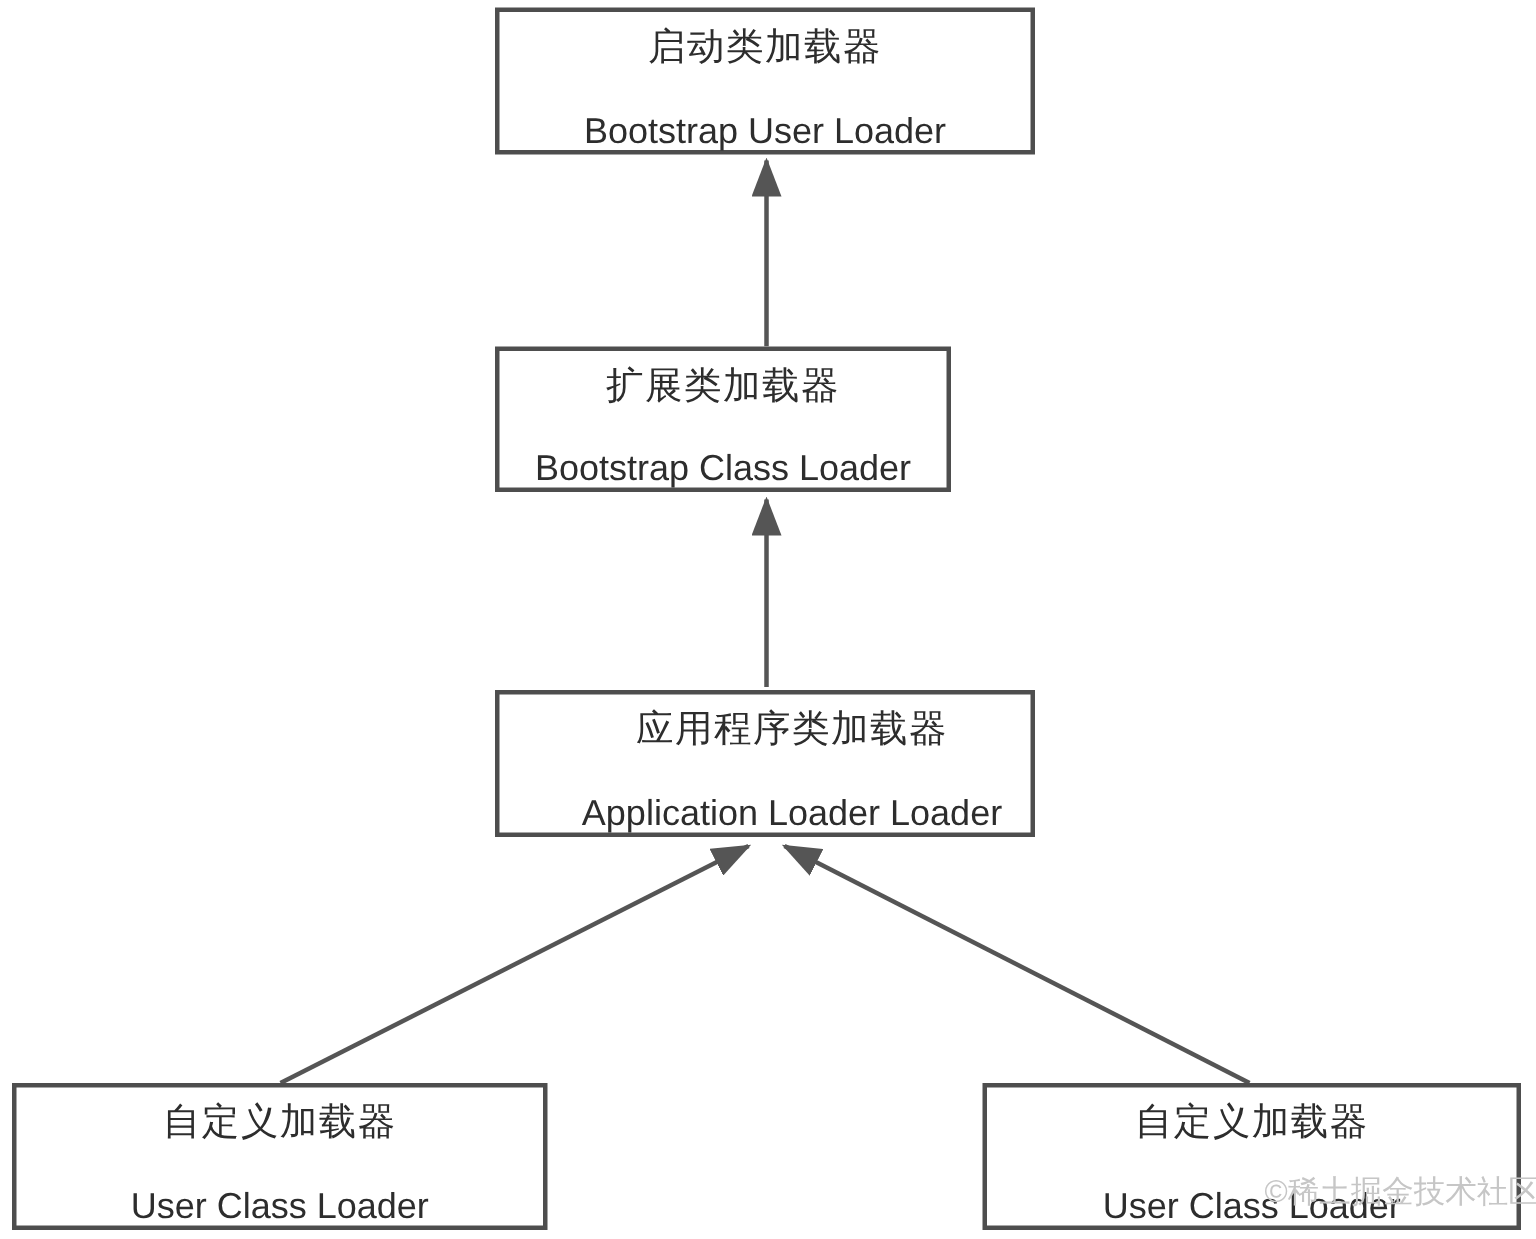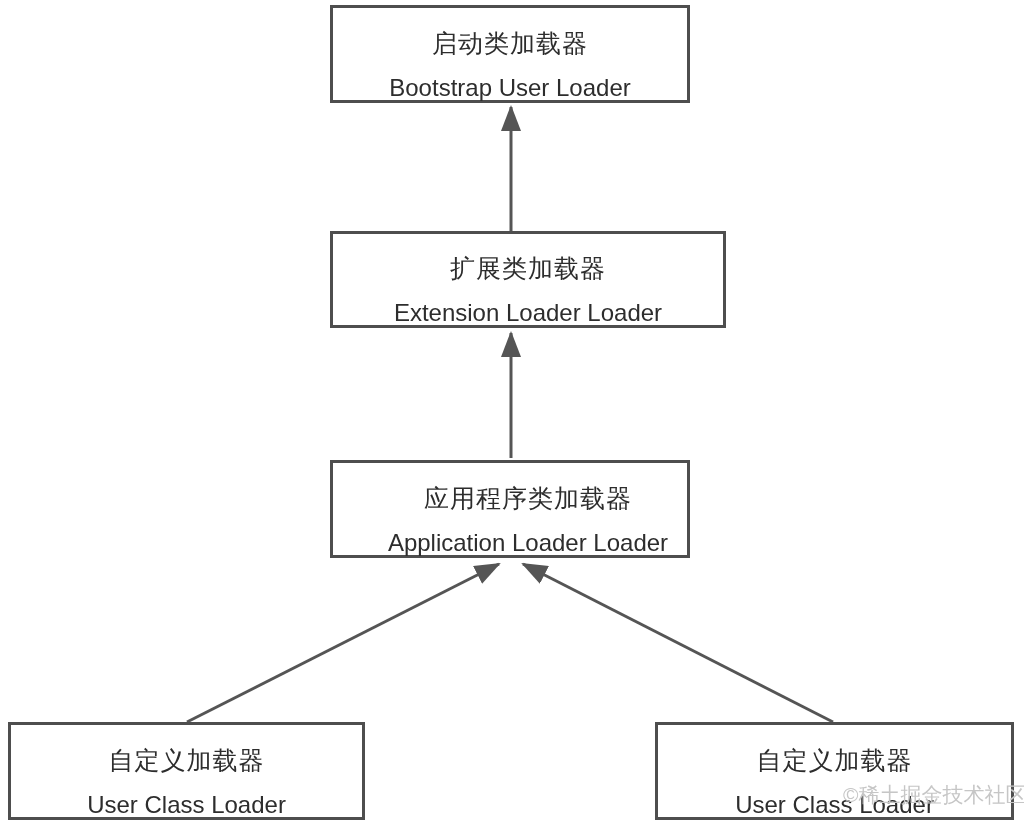--- a/index.html
+++ b/index.html
@@ -15,40 +15,40 @@
     background: #ffffff;
     overflow: hidden;
   }
   .node {
     position: absolute;
     border: 3px solid #4e4e4e;
     background: #ffffff;
     display: flex;
     flex-direction: column;
     align-items: center;
-    justify-content: flex-end;
+    justify-content: space-between;
     gap: 20px;
     padding-top: 10px;
     z-index: 2;
   }
   .node .zh {
     font-size: 25px;
     line-height: 26px;
     letter-spacing: 1px;
     color: #2d2d2d;
     white-space: nowrap;
   }
   .node .en {
     font-size: 24px;
     line-height: 24px;
     color: #2d2d2d;
     white-space: nowrap;
   }
   .node-bootstrap   { left: 330px; top: 5px;   width: 360px; height: 98px; }
-  .node-extension   { left: 330px; top: 231px; width: 396px; height: 97px; }
+  .node-extension   { left: 330px; top: 231px; width: 304px; height: 97px; }
   .node-application { left: 330px; top: 460px; width: 360px; height: 98px; padding-left: 36px; }
   .node-user-left   { left: 8px;   top: 722px; width: 357px; height: 98px; }
   .node-user-right  { left: 655px; top: 722px; width: 359px; height: 98px; }
   .arrows-layer {
     position: absolute;
     left: 0; top: 0;
     width: 1024px;
     height: 826px;
     z-index: 1;
     pointer-events: none;
@@ -86,21 +86,21 @@
     <line x1="833" y1="722" x2="523" y2="564" marker-end="url(#ah)"></line>
   </svg>
 
   <div class="node node-bootstrap">
     <div class="zh">启动类加载器</div>
     <div class="en">Bootstrap User Loader</div>
   </div>
 
   <div class="node node-extension">
     <div class="zh">扩展类加载器</div>
-    <div class="en">Extension Loader Loader</div>
+    <div class="en">Bootstrap Class Loader</div>
   </div>
 
   <div class="node node-application">
     <div class="zh">应用程序类加载器</div>
     <div class="en">Application Loader Loader</div>
   </div>
 
   <div class="node node-user-left">
     <div class="zh">自定义加载器</div>
     <div class="en">User Class Loader</div>

